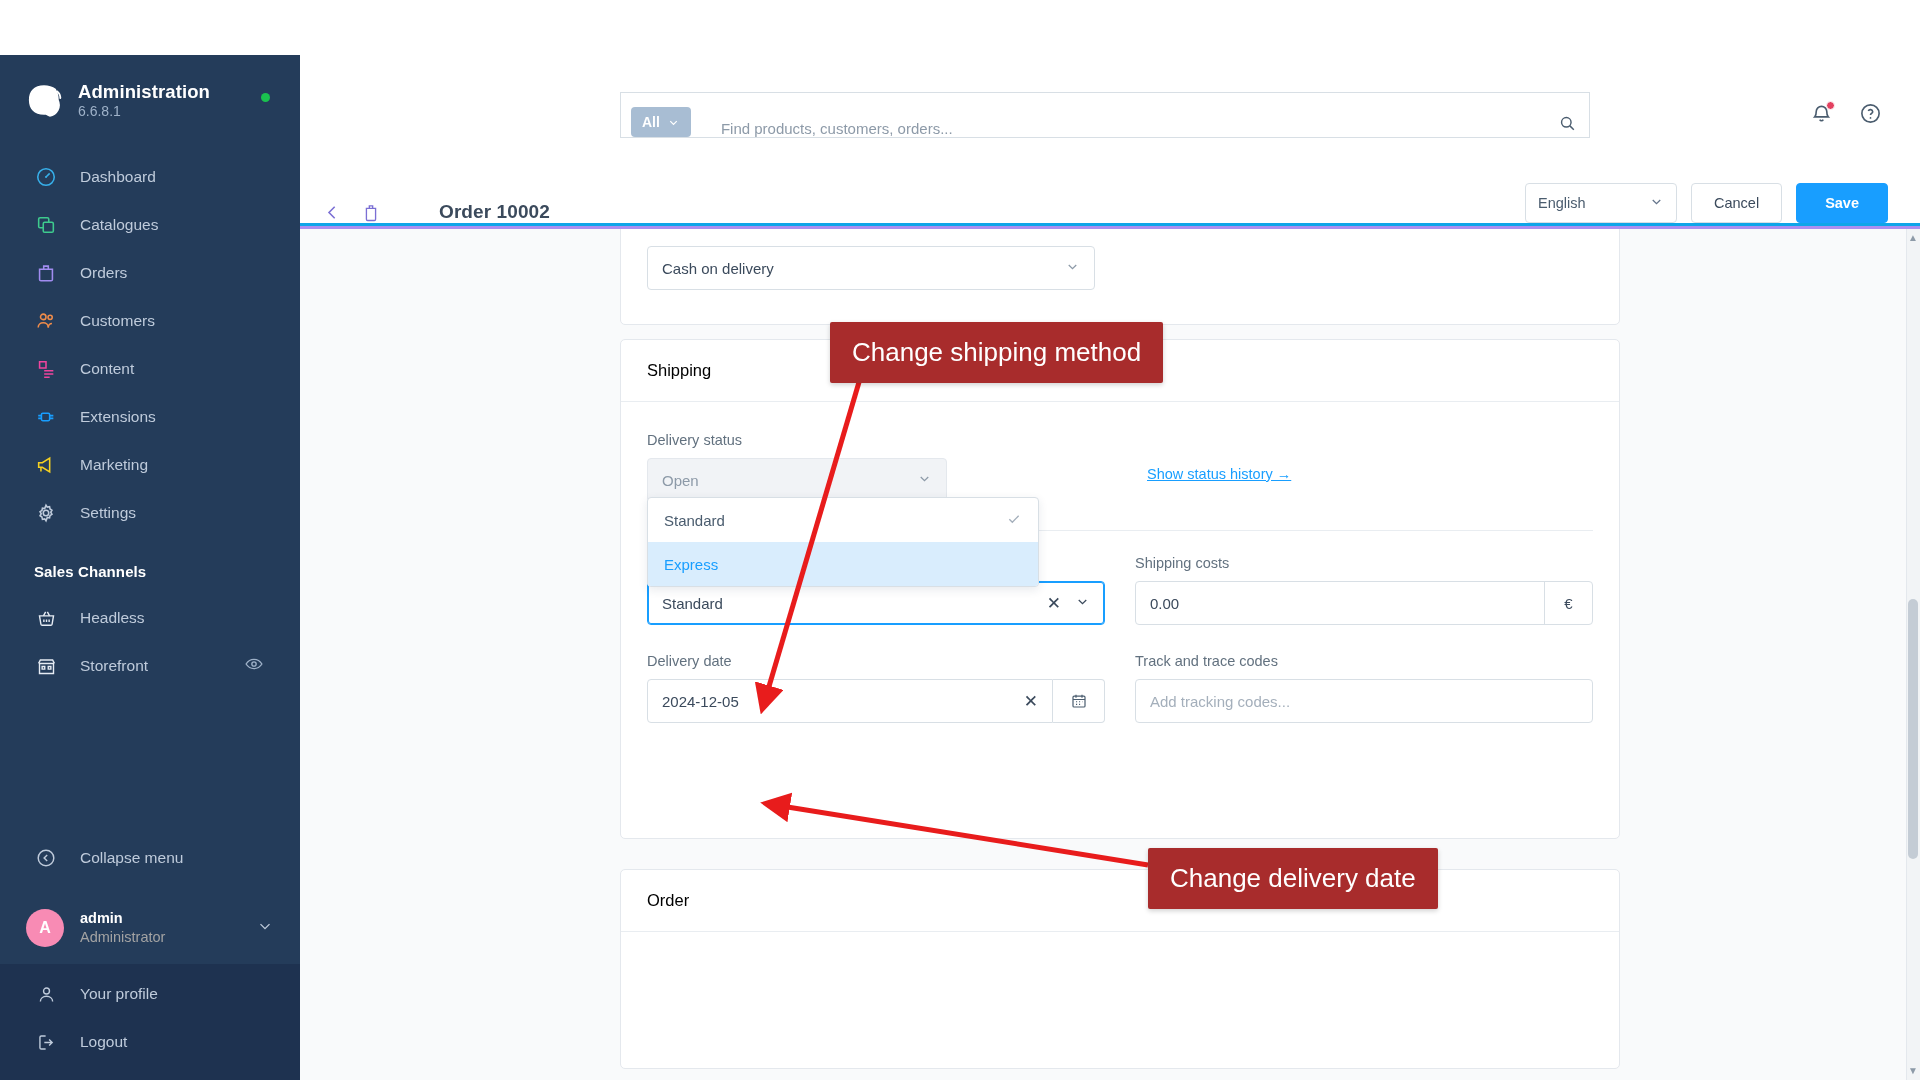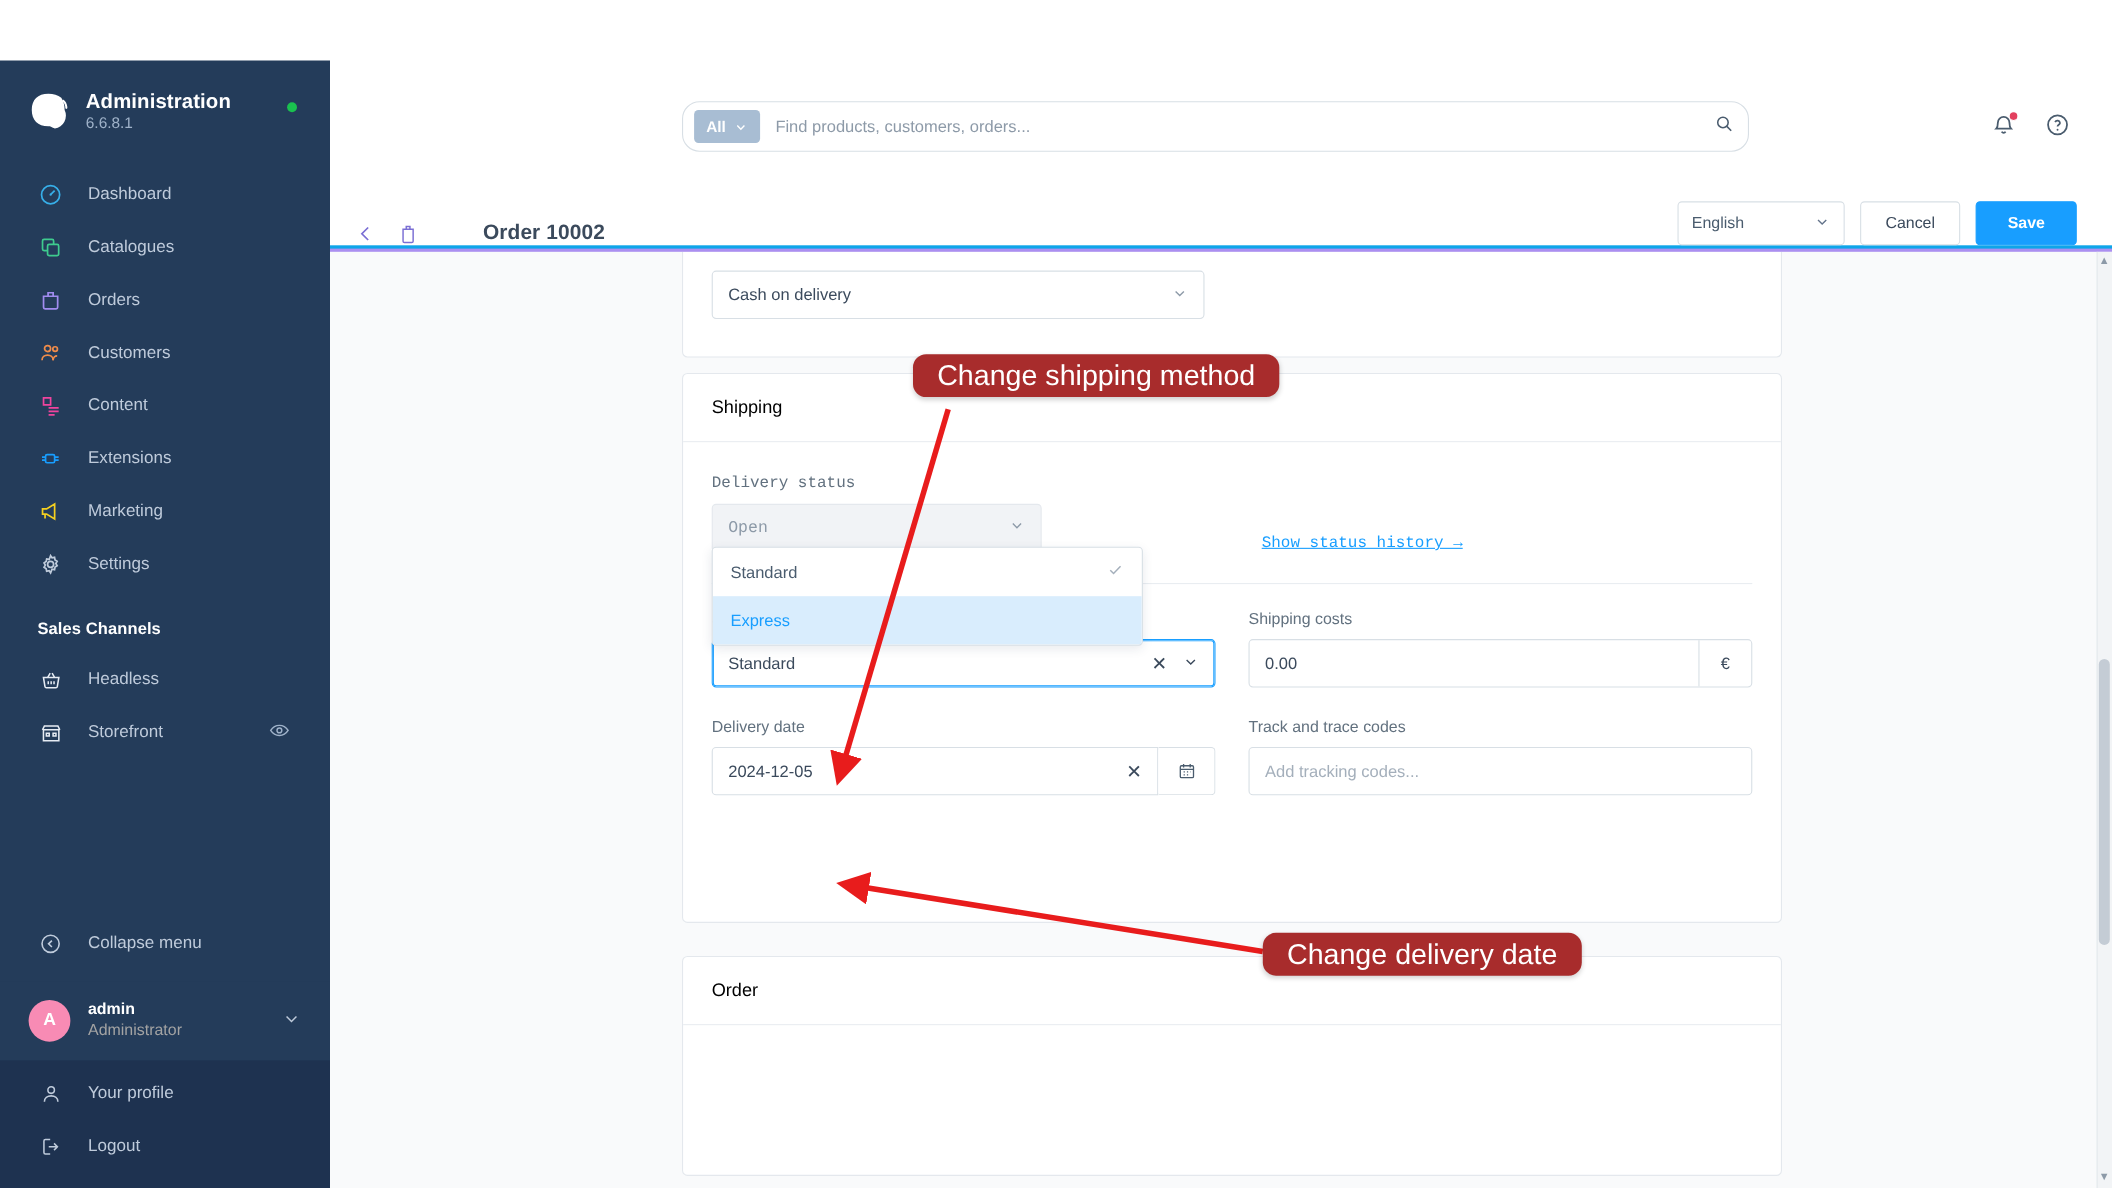--- a/index.html
+++ b/index.html
@@ -81,23 +81,23 @@
 
   
   .topbar {
     position: absolute; left: 300px; top: 0;
     width: 1620px; height: 157px;
     background: #ffffff;
   }
   .search-wrap {
     position: absolute; left: 320px; top: 92px;
     width: 970px; height: 46px;
-    border: 1px solid #d8dfe5; border-radius: 16px;
+    border: 1px solid #d8dfe5; border-radius: 0;
     background: #ffffff;
-    display: flex; align-items: center; padding: 0 12px 0 10px;
+    display: flex; align-items: flex-end; padding: 0 12px 0 10px; gap: 16px;
   }
   .search-scope {
     display:flex; align-items:center; gap:7px;
     background:#a8bdd3; color:#ffffff; border-radius:4px;
     height: 30px; padding: 0 11px; font-size: 14px; font-weight: bold;
     cursor:pointer;
   }
   .search-input {
     flex: 1 1 auto; border: none; outline: none;
     font-family:"Liberation Sans", sans-serif;
@@ -197,21 +197,21 @@
   .field.disabled { background:#f1f3f6; border-color:#e4e8ed; color:#8d9aa8; }
   .field.focused { border-color:#189eff; box-shadow: 0 0 0 1px #189eff inset; }
   .field .caret { margin-left:auto; color:#8d9aa8; }
   .field .clear { margin-left:auto; color:#3b4a5c; font-size: 17px; cursor:pointer; }
   .field input {
     border:none; outline:none; background:transparent; flex:1 1 auto;
     font-family:"Liberation Sans", sans-serif; font-size:15px; color:#3b4a5c;
   }
   .field input::placeholder { color:#a4afbb; }
 
-  .row-delivery { display:flex; align-items:flex-end; gap: 0; font-family: Liberation Mono, monospace; }
+  .row-delivery { display:flex; align-items:flex-start; gap: 0; }
   .delivery-status-col { width: 300px; }
   .status-history {
     margin-left: 200px; margin-top: 34px;
     color:#189eff; font-size: 14.5px; text-decoration: underline; cursor:pointer;
     white-space: nowrap;
   }
 
   .divider { height:1px; background:#e9edf1; margin: 28px 0 24px 0; }
 
   .two-col { display:flex; gap: 30px; }
@@ -248,22 +248,22 @@
     color:#4a5c6e;
   }
 
   
   .card-order { left: 320px; top: 640px; width: 1000px; height: 200px; }
 
   
   .annot {
     position:absolute; z-index: 90;
     background:#a82c2c; color:#ffffff;
-    font-size: 26px; padding: 4px 22px;
-    border-radius: 12px; white-space: nowrap;
+    font-size: 26px; padding: 15px 22px;
+    border-radius: 2px; white-space: nowrap;
     box-shadow: 0 2px 5px rgba(0,0,0,.18);
   }
   .annot-svg { position:absolute; left:0; top:0; width:1920px; height:1080px; z-index:85; pointer-events:none; }
 
   
   .scrollbar-track {
     position:absolute; right: 0; top: 229px; width: 14px; height: 851px;
     background:#f2f4f6; border-left:1px solid #e4e8ed;
   }
   .scrollbar-thumb {

